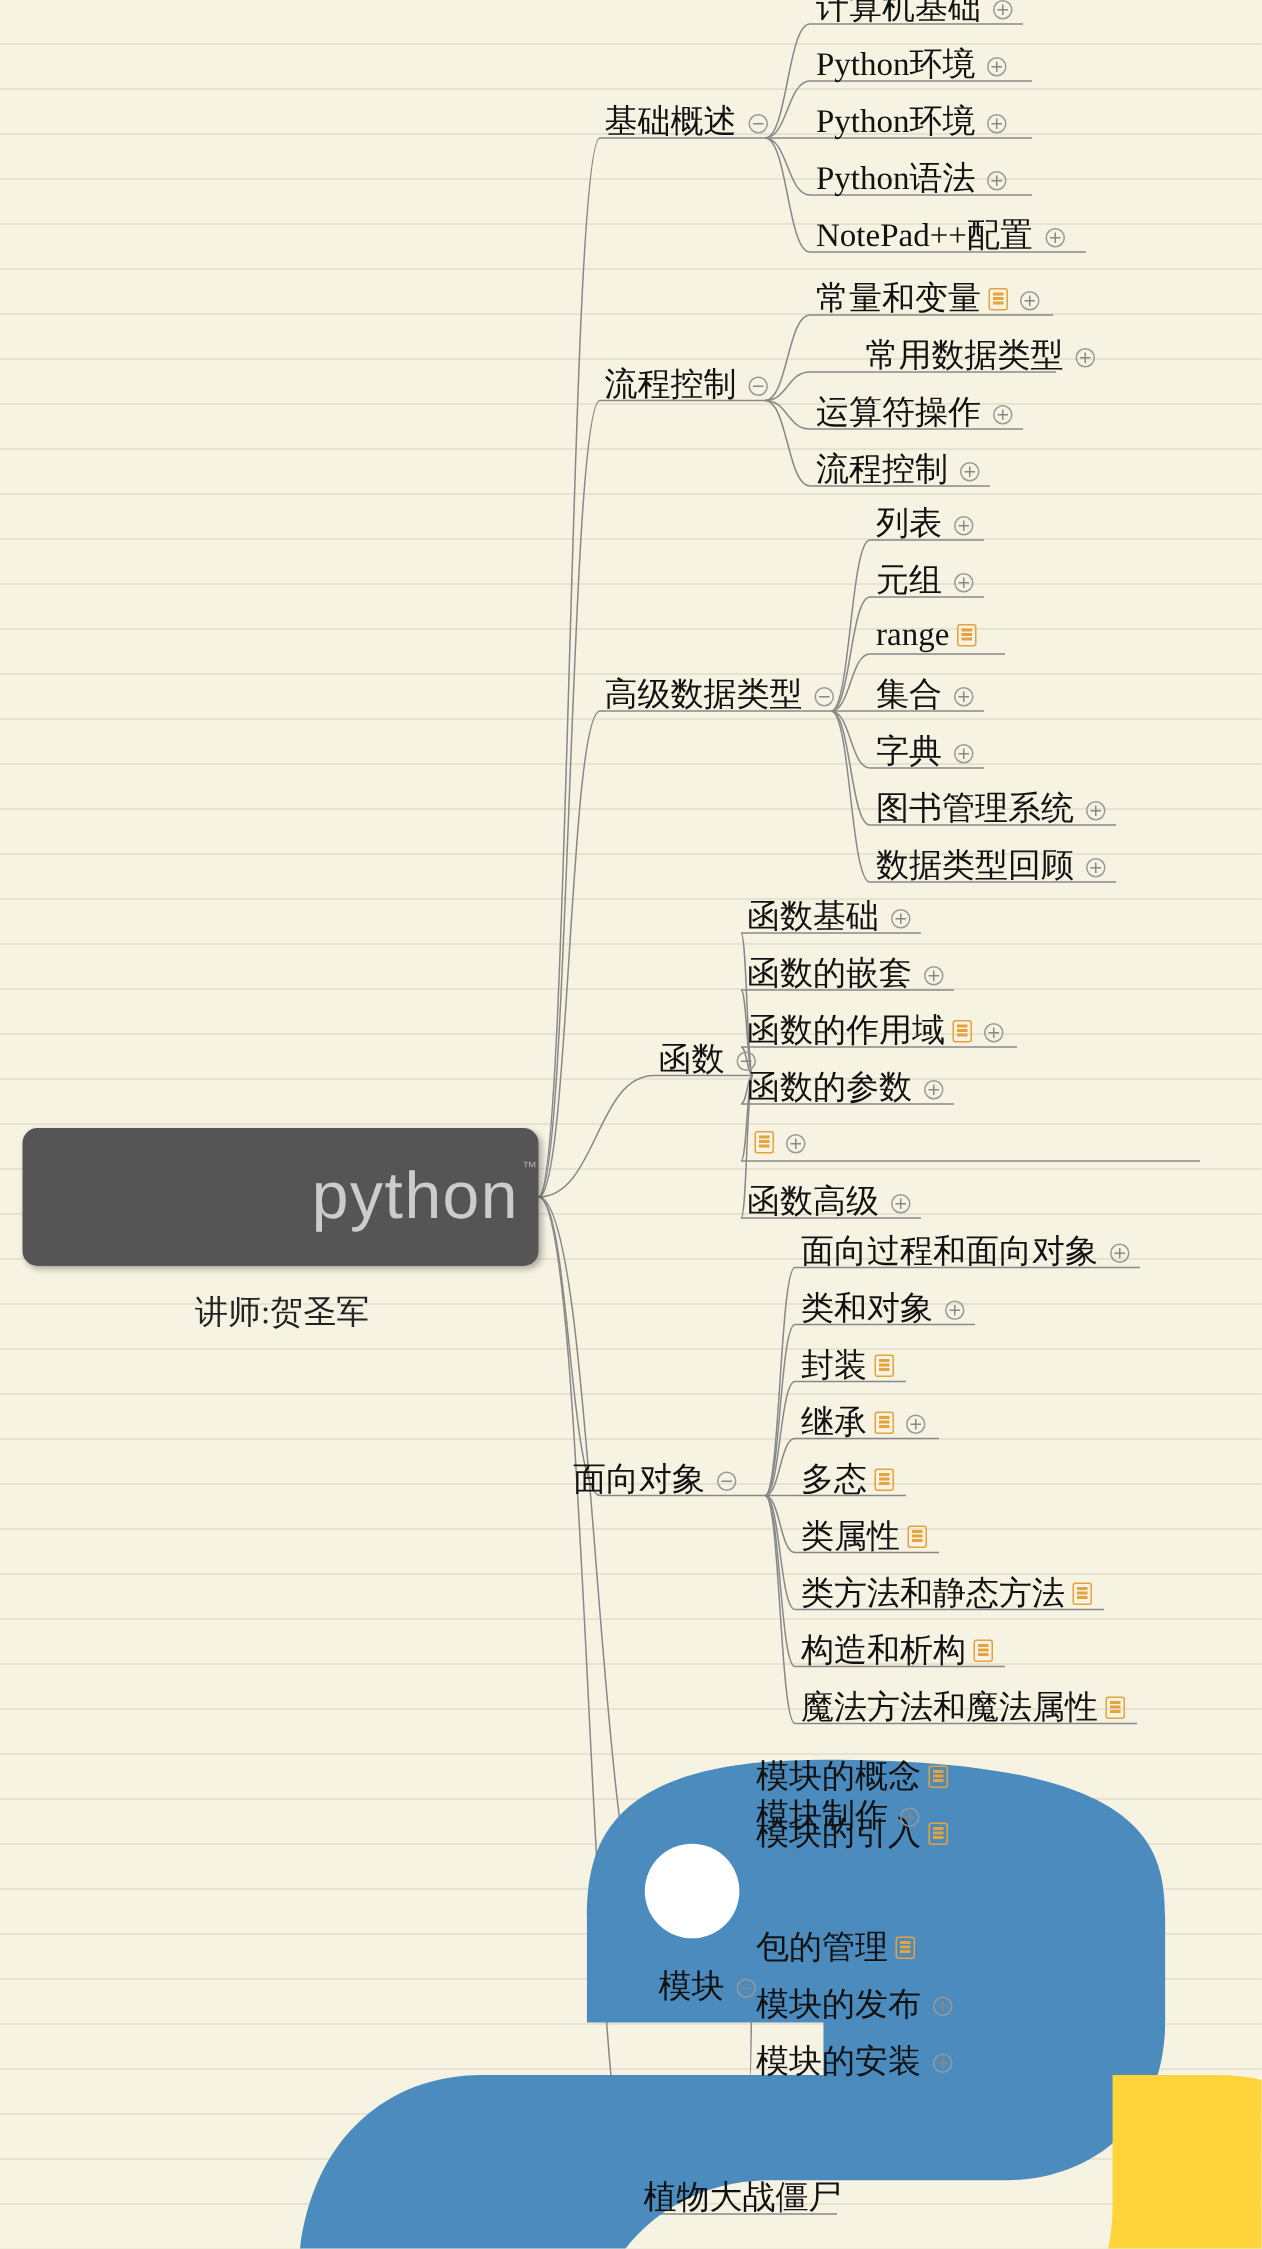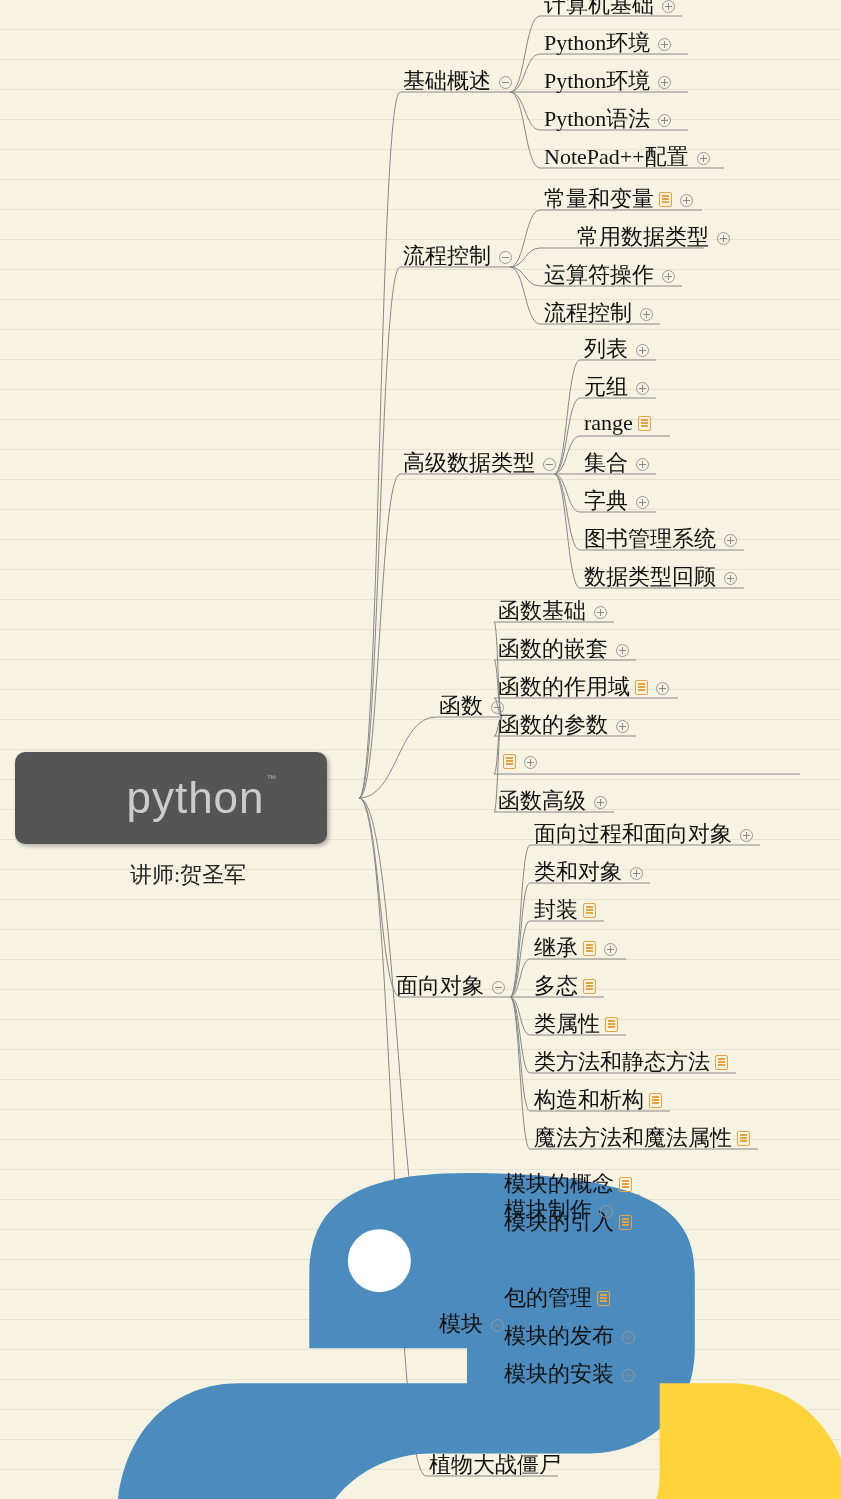--- a/index.html
+++ b/index.html
@@ -5,23 +5,23 @@
   *{box-sizing:border-box;margin:0;padding:0}
   body{
     width:841px;height:1499px;
     background:#f7f3e3;
     background-image:repeating-linear-gradient(to bottom,transparent 0,transparent 29px,#e8e3d0 29px,#e8e3d0 30px);
     font-family:"KaiTi","楷体",STKaiti,"Times New Roman",serif;
     position:relative;overflow:hidden;
   }
   svg{position:absolute;top:0;left:0;width:841px;height:1499px}
   .root{
-    position:absolute;left:15px;top:752px;width:312px;height:92px;
+    position:absolute;left:15px;top:752px;width:344px;height:92px;
     background:#555;border-radius:10px;
-    display:flex;align-items:center;justify-content:center;
+    display:flex;align-items:center;justify-content:flex-end;
     box-shadow:2px 2px 4px rgba(0,0,0,.3);
   }
   .root-txt{color:#ccc;font-family:Arial,sans-serif;font-size:44px;letter-spacing:1px}
   .root-tm{color:#aaa;font-size:10px;vertical-align:top;margin-left:2px}
   .pylogo{width:48px;height:48px;margin-right:14px;display:inline-block;position:relative}
   .subtitle{position:absolute;left:130px;top:860px;font-size:22px;color:#222;font-family:"KaiTi","楷体",serif}
   .lbl{position:absolute;font-size:22px;color:#111;white-space:nowrap;font-family:"KaiTi","楷体",STKaiti,serif}
   .note{display:inline-block;width:13px;height:15px;border:1px solid #e6a23c;border-radius:2px;margin-left:5px;position:relative;top:1px}
   .note::before{content:"";position:absolute;left:2px;top:2px;width:7px;height:2px;background:#e6a23c;box-shadow:0 3px 0 #e6a23c,0 6px 0 #e6a23c}
   .plus{display:inline-block;width:13px;height:13px;border:1px solid #999;border-radius:50%;margin-left:8px;position:relative;top:1px}
@@ -158,21 +158,21 @@
     <div class="lbl" style="left: 584px; top: 486px;"><span>字典</span><span class="plus"></span></div>
     <div class="lbl" style="left: 584px; top: 524px;"><span>图书管理系统</span><span class="plus"></span></div>
     <div class="lbl" style="left: 584px; top: 562px;"><span>数据类型回顾</span><span class="plus"></span></div>
     <div class="lbl" style="left: 439px; top: 691px;"><span>函数</span><span class="minus"></span></div>
     <div class="lbl" style="left: 498px; top: 596px;"><span>函数基础</span><span class="plus"></span></div>
     <div class="lbl" style="left: 498px; top: 634px;"><span>函数的嵌套</span><span class="plus"></span></div>
     <div class="lbl" style="left: 498px; top: 672px;"><span>函数的作用域</span><span class="note"></span><span class="plus"></span></div>
     <div class="lbl" style="left: 498px; top: 710px;"><span>函数的参数</span><span class="plus"></span></div>
     <div class="lbl" style="left: 498px; top: 748px;"><span class="note"></span><span class="plus"></span></div>
     <div class="lbl" style="left: 498px; top: 786px;"><span>函数高级</span><span class="plus"></span></div>
-    <div class="lbl" style="left: 396px; top: 971px;"><span>面向对象</span><span class="minus"></span></div>
+    <div class="lbl" style="left: 382px; top: 971px;"><span>面向对象</span><span class="minus"></span></div>
     <div class="lbl" style="left: 534px; top: 819px;"><span>面向过程和面向对象</span><span class="plus"></span></div>
     <div class="lbl" style="left: 534px; top: 857px;"><span>类和对象</span><span class="plus"></span></div>
     <div class="lbl" style="left: 534px; top: 895px;"><span>封装</span><span class="note"></span></div>
     <div class="lbl" style="left: 534px; top: 933px;"><span>继承</span><span class="note"></span><span class="plus"></span></div>
     <div class="lbl" style="left: 534px; top: 971px;"><span>多态</span><span class="note"></span></div>
     <div class="lbl" style="left: 534px; top: 1009px;"><span>类属性</span><span class="note"></span></div>
     <div class="lbl" style="left: 534px; top: 1047px;"><span>类方法和静态方法</span><span class="note"></span></div>
     <div class="lbl" style="left: 534px; top: 1085px;"><span>构造和析构</span><span class="note"></span></div>
     <div class="lbl" style="left: 534px; top: 1123px;"><span>魔法方法和魔法属性</span><span class="note"></span></div>
     <div class="lbl" style="left: 439px; top: 1264px; margin-top: 45px;"><span>模块</span><span class="minus"></span></div>

